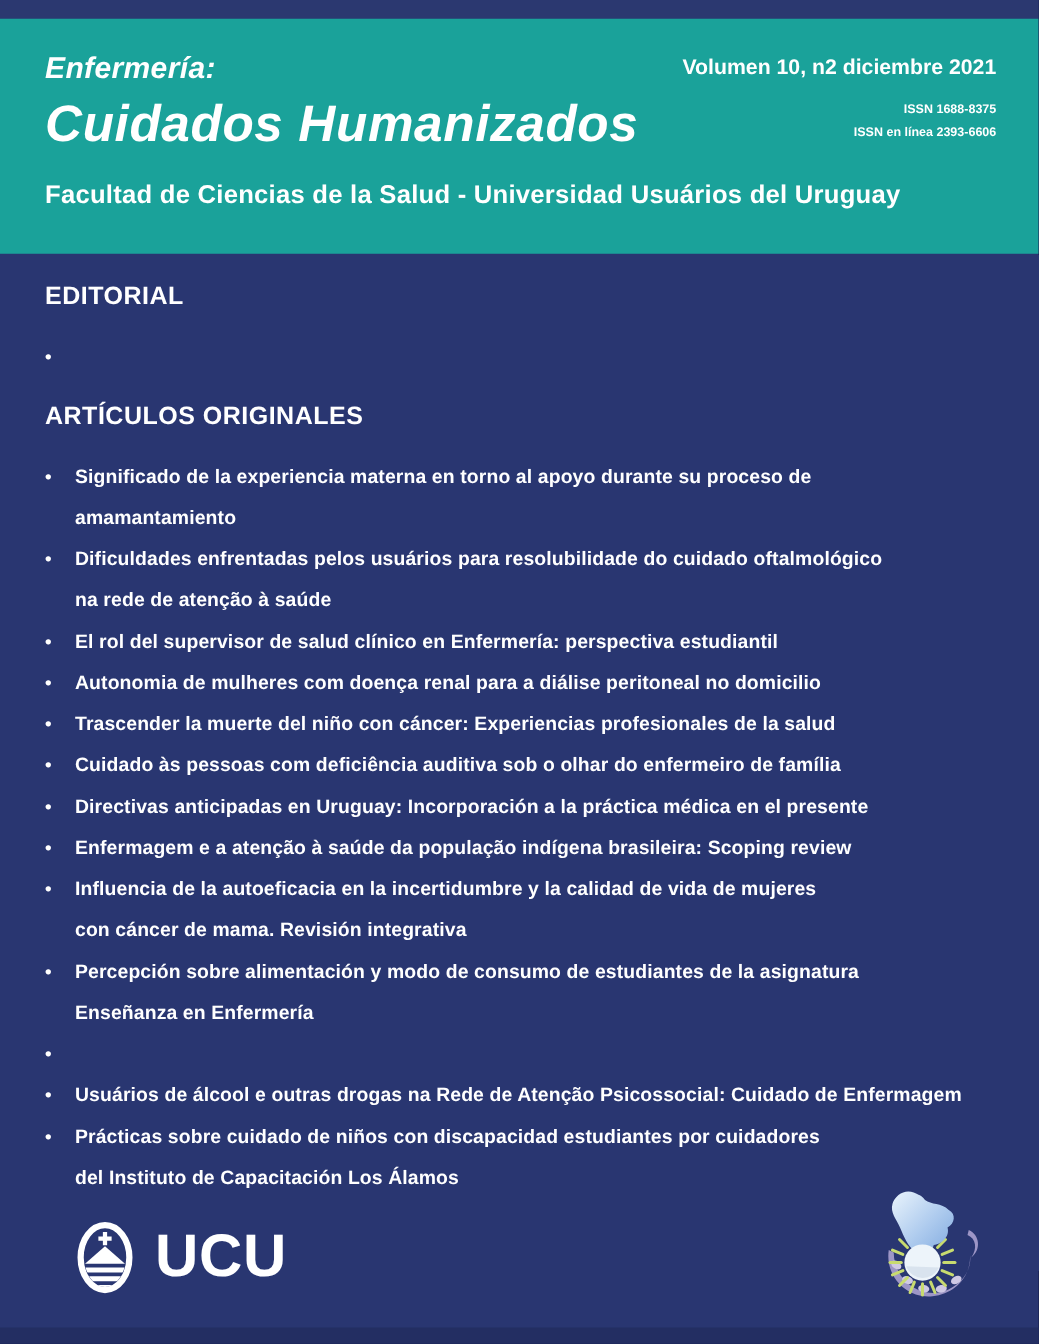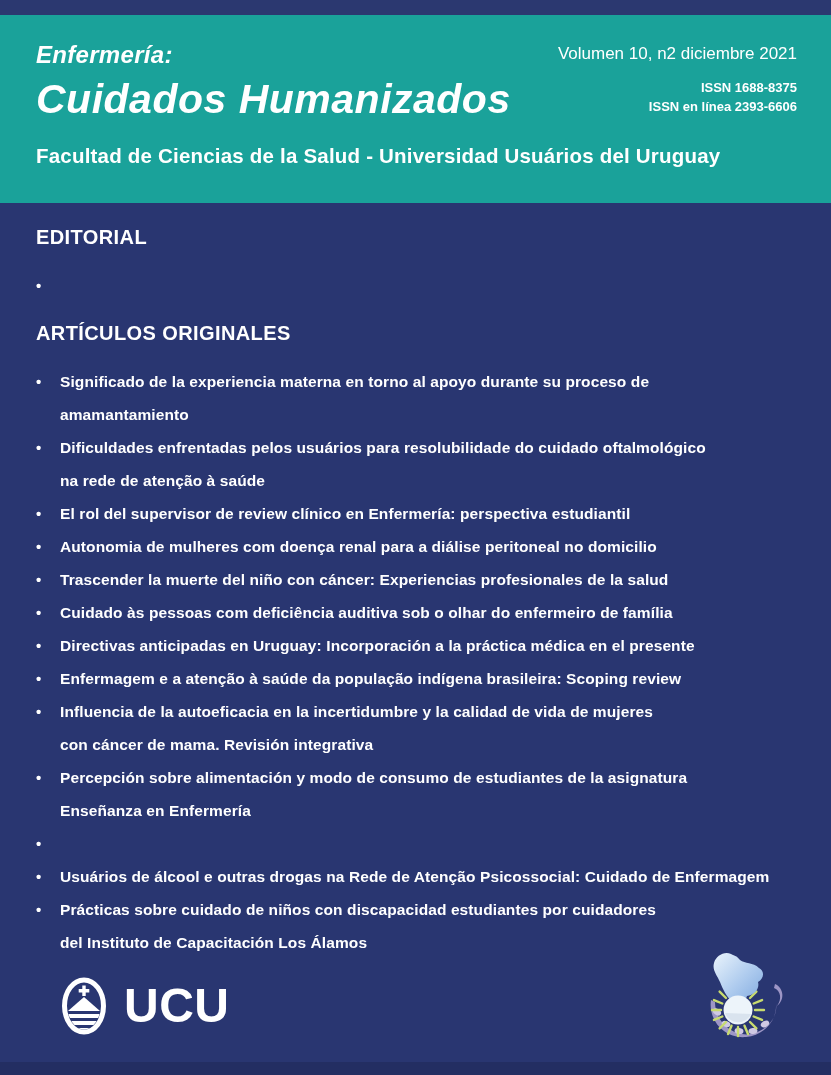--- a/index.html
+++ b/index.html
@@ -42,22 +42,22 @@
   }
   .journal-title {
     font-size: 41px;
     font-weight: bold;
     font-style: italic;
     margin-top: 7px;
     letter-spacing: 0.5px;
     white-space: nowrap;
   }
   .header-right { text-align: right; padding-top: 3px; }
-  .volume { font-size: 17px; font-weight: normal; }
-  .issn-block { margin-top: 14px; font-size: 13px; font-weight: bold; line-height: 19px; }
+  .volume { font-size: 17px; font-weight: bold; }
+  .issn-block { margin-top: 14px; font-size: 10px; font-weight: bold; line-height: 19px; }
   .faculty {
     font-size: 20.5px;
     font-weight: bold;
     margin-top: 21px;
     letter-spacing: 0.2px;
     white-space: nowrap;
   }
   .main { padding: 25px 26px 0 34px; }
   .section-heading {
     margin: 0 0 0 2px;
@@ -147,21 +147,21 @@
         <span class="item-text">Significado de la experiencia materna en torno al apoyo durante su proceso de
 amamantamiento</span>
       </li>
       <li class="toc-item">
         <span class="bullet">•</span>
         <span class="item-text">Dificuldades enfrentadas pelos usuários para resolubilidade do cuidado oftalmológico
 na rede de atenção à saúde</span>
       </li>
       <li class="toc-item">
         <span class="bullet">•</span>
-        <span class="item-text">El rol del supervisor de review clínico en Enfermería: perspectiva estudiantil</span>
+        <span class="item-text">El rol del supervisor de salud clínico en Enfermería: perspectiva estudiantil</span>
       </li>
       <li class="toc-item">
         <span class="bullet">•</span>
         <span class="item-text">Autonomia de mulheres com doença renal para a diálise peritoneal no domicilio</span>
       </li>
       <li class="toc-item">
         <span class="bullet">•</span>
         <span class="item-text">Trascender la muerte del niño con cáncer: Experiencias profesionales de la salud</span>
       </li>
       <li class="toc-item">

